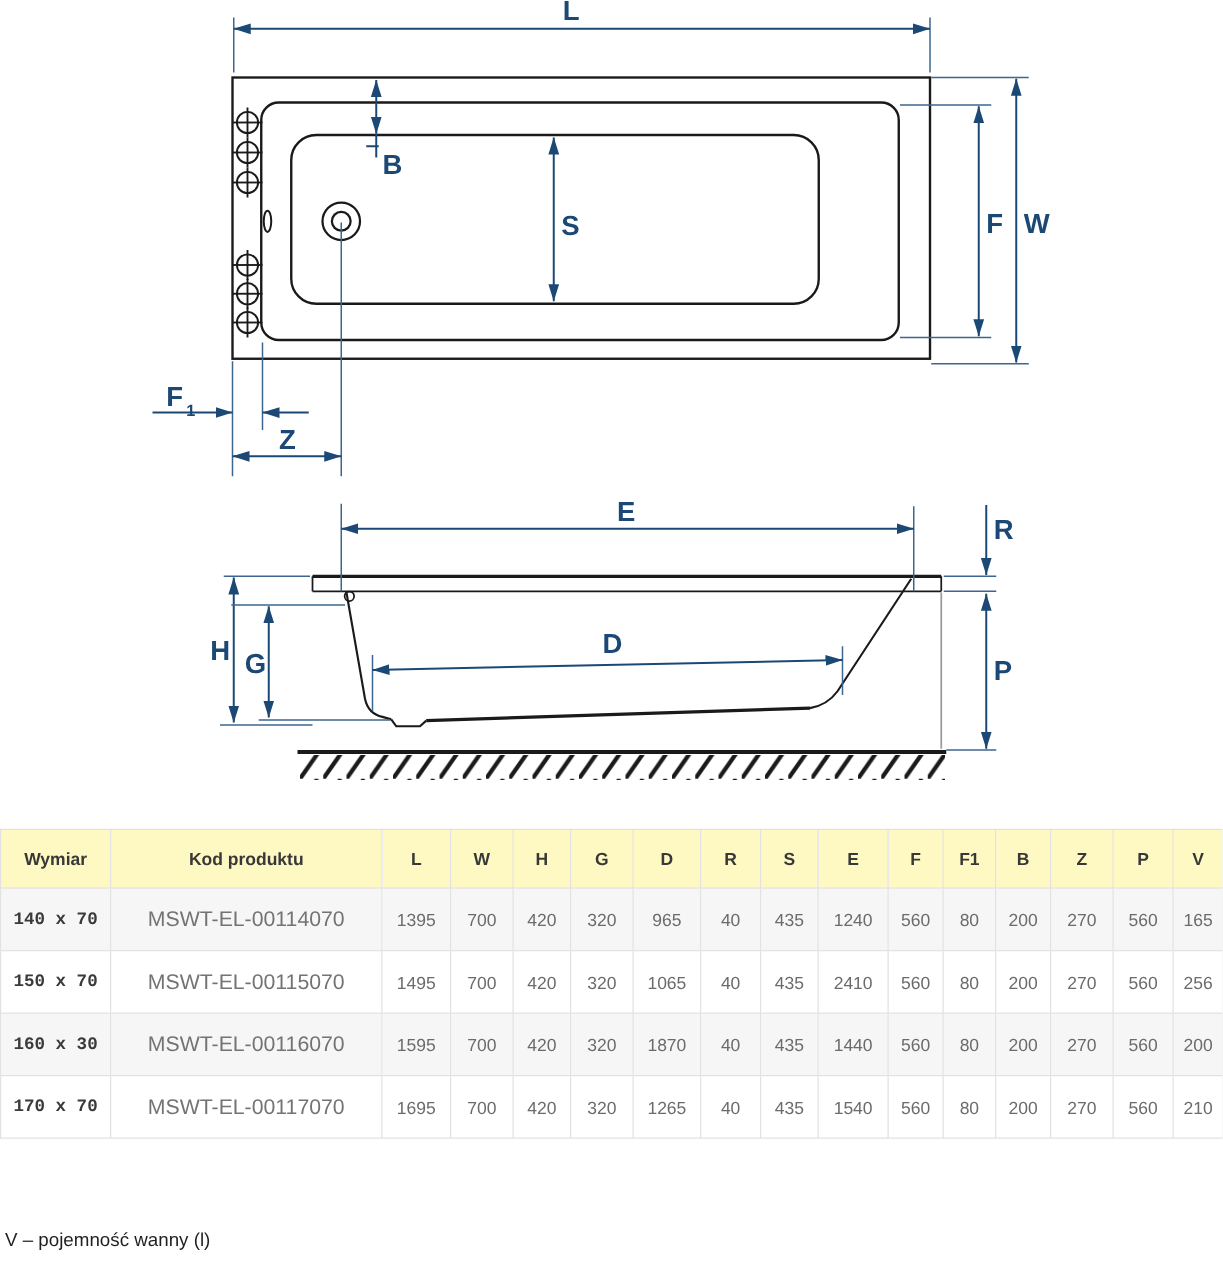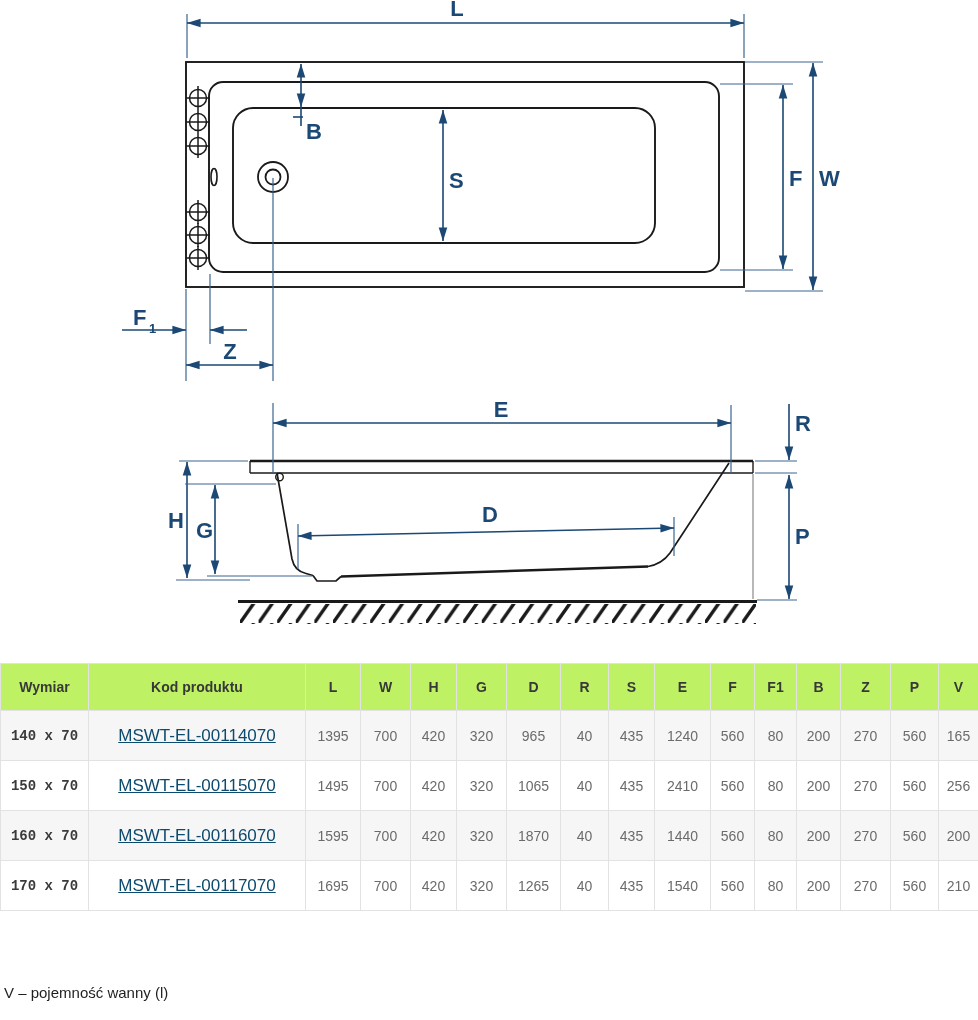--- a/index.html
+++ b/index.html
@@ -4,25 +4,25 @@
 <style>
   html,body{margin:0;padding:0;background:#fff;}
   body{width:978px;height:1020px;position:relative;overflow:hidden;
        font-family:"Liberation Sans",sans-serif;}
   .drawing{position:absolute;left:0;top:0;}
   .dim-label{font-family:"Liberation Sans",sans-serif;font-weight:bold;fill:#1b4874;font-size:22px;}
   .dim-label-sub{font-family:"Liberation Sans",sans-serif;font-weight:bold;fill:#1b4874;font-size:13px;}
   table.spec{position:absolute;left:0;top:663px;width:978px;border-collapse:collapse;table-layout:fixed;}
   table.spec th,table.spec td{border:1px solid #e2e2e2;text-align:center;vertical-align:middle;
        font-family:"Liberation Sans",sans-serif;overflow:hidden;white-space:nowrap;}
-  table.spec th{height:44px;font-size:14px;font-weight:bold;color:#383838;background:#bef264;}
+  table.spec th{height:44px;font-size:14px;font-weight:bold;color:#383838;background:#fef9c3;}
   table.spec td{height:47px;font-size:14px;color:#6b6b6b;background:#fff;}
   table.spec tbody tr:nth-child(odd) td{background:#f6f6f6;}
   table.spec td.col-wymiar{font-weight:bold;color:#3a3a3a;font-family:Liberation Mono, monospace;}
-  table.spec td.col-kod{font-size:17px;color:#0c4a6e;text-decoration:underline;}
+  table.spec td.col-kod{font-size:17px;color:#737373;}
   .footer-note{position:absolute;left:4px;top:984px;font-size:15px;color:#1f1f1f;}
 </style>
 </head>
 <body>
 
 <svg class="drawing" width="978" height="648" viewBox="0 0 978 648">
   <defs>
     <marker id="arr" markerWidth="15" markerHeight="11" refX="13.6" refY="5.5" orient="auto-start-reverse" markerUnits="userSpaceOnUse">
       <path d="M0,1.2 L13.8,5.5 L0,9.8 Z" fill="#1b4874"></path>
     </marker>
@@ -259,21 +259,21 @@
         <td class="col-val">435</td>
         <td class="col-val">2410</td>
         <td class="col-val">560</td>
         <td class="col-val">80</td>
         <td class="col-val">200</td>
         <td class="col-val">270</td>
         <td class="col-val">560</td>
         <td class="col-val">256</td>
       </tr>
       <tr>
-        <td class="col-wymiar">160 x 70</td>
+        <td class="col-wymiar">160 x 30</td>
         <td class="col-kod">MSWT-EL-00116070</td>
         <td class="col-val">1595</td>
         <td class="col-val">700</td>
         <td class="col-val">420</td>
         <td class="col-val">320</td>
         <td class="col-val">1870</td>
         <td class="col-val">40</td>
         <td class="col-val">435</td>
         <td class="col-val">1440</td>
         <td class="col-val">560</td>

